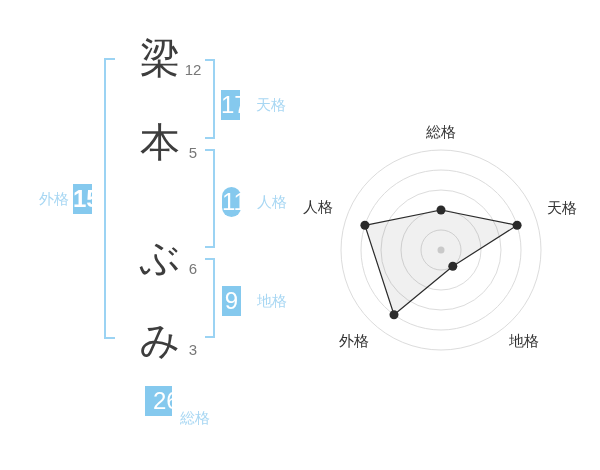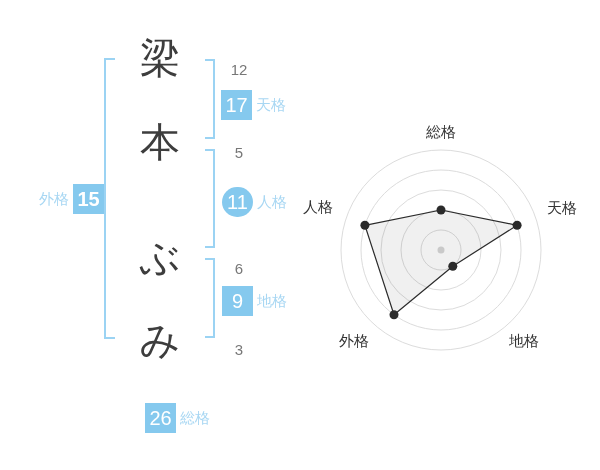--- a/index.html
+++ b/index.html
@@ -10,51 +10,51 @@
   }
   .stage{position:absolute;left:0;top:0;width:600px;height:470px;}
 
   
   .name-char{
     position:absolute;left:139px;width:42px;text-align:center;
     font-size:40px;line-height:42px;color:var(--char-color);
   }
   .stroke-num{
     position:absolute;left:183px;width:20px;text-align:center;
-    font-size:15px;line-height:16px;color:var(--stroke-num-color);margin-left:46px;
+    font-size:15px;line-height:16px;color:var(--stroke-num-color);
   }
 
   
   .bracket{position:absolute;box-sizing:border-box;}
   .bracket-right{
     width:10px;border:2px solid var(--bracket);border-left:none;
   }
   .bracket-left{
     width:11px;border:2px solid var(--bracket);border-right:none;
   }
   .br-tenkaku{left:205px;top:59px;height:80px;}
   .br-jinkaku{left:205px;top:149px;height:99px;}
   .br-chikaku{left:205px;top:258px;height:80px;}
   .br-gaikaku{left:104px;top:58px;height:281px;}
 
   
   .badge{
-    position:absolute;width:31px;height:30px;
+    position:absolute;width:19px;height:30px;
     background:var(--badge-bg);color:#ffffff;
-    font-size:20px;line-height:30px;text-align:center;
+    font-size:24px;line-height:30px;text-align:center;
   }
   .badge-label{
     position:absolute;height:30px;font-size:15px;line-height:30px;
     color:var(--label-text);
   }
   .b-tenkaku{left:221px;top:90px;}  .bl-tenkaku{left:256px;top:90px;}
   .b-jinkaku{left:222px;top:187px;border-radius:15px;} .bl-jinkaku{left:257px;top:187px;}
   .b-chikaku{left:222px;top:286px;} .bl-chikaku{left:257px;top:286px;}
   .b-gaikaku{left:73px;top:184px;font-weight:bold;}  .bl-gaikaku{left:31px;top:184px;width:38px;text-align:right;}
-  .b-soukaku{left:145px;top:403px;} .bl-soukaku{left:180px;top:403px;}
+  .b-soukaku{left:145px;top:386px;padding-left:8px;} .bl-soukaku{left:180px;top:403px;}
 
   
   .radar{position:absolute;left:291px;top:100px;width:300px;height:300px;}
 </style>
 </head>
 <body style="--badge-bg: #85c9ee; --label-text: #a8d7f3; --bracket: #9bd3f3; --char-color: #3d3d3d; --stroke-num-color: #777777; --axis-label-color: #333333; --chart-grid: #dcdcdc; --chart-line: #2b2b2b; --chart-fill: rgba(0,0,0,0.06); --center-dot: #c9c9c9;">
 
 <div class="stage">
 
   <div class="name-char" style="top:37px">梁</div>

